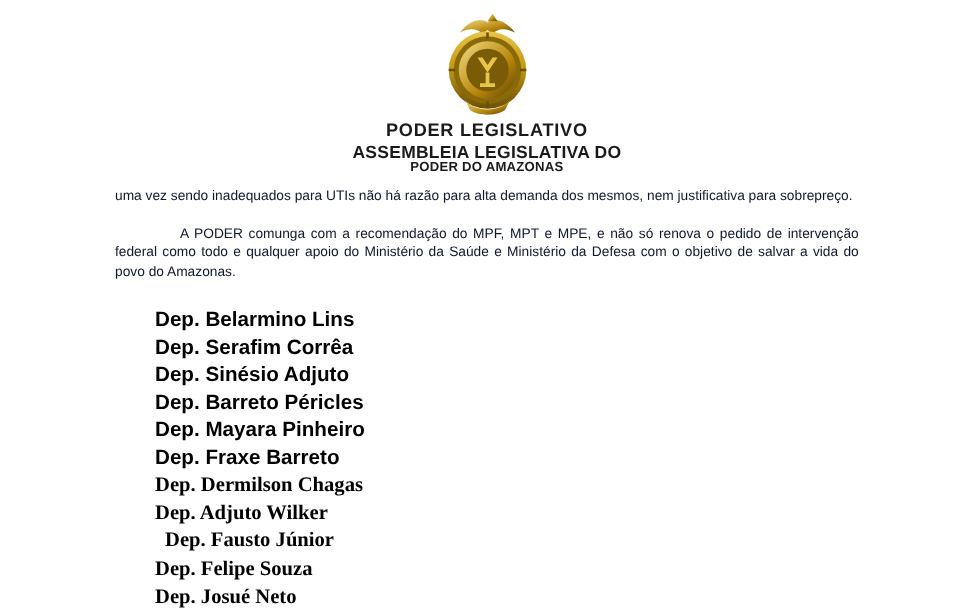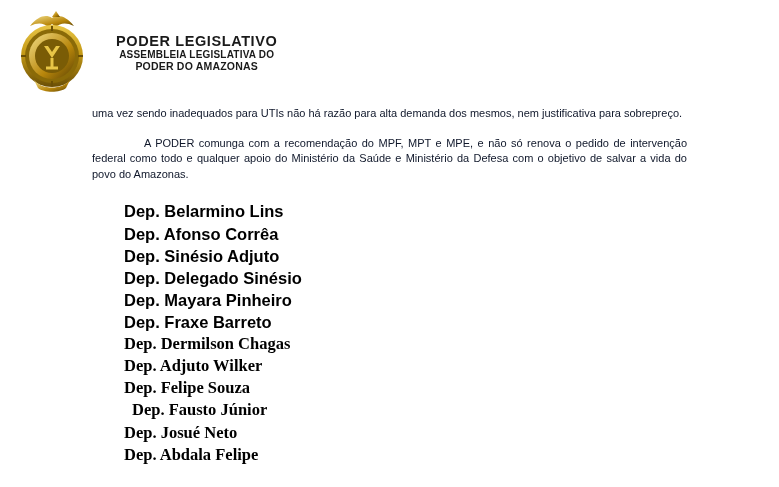--- a/index.html
+++ b/index.html
@@ -21,23 +21,22 @@
     height: 487px;
     position: relative;
     background: #ffffff;
   }
 
   
   .header {
     width: 100%;
     padding-top: 8px;
     display: flex;
-    flex-direction: row;
+    flex-direction: column;
     align-items: center;
-    gap: 12px;
   }
 
   .emblem {
     width: 104px;
     height: 88px;
     position: relative;
   }
 
   .header-text {
     text-align: center;
@@ -45,21 +44,21 @@
     line-height: 1.08;
   }
 
   .header-line1 {
     font-size: 14.5px;
     font-weight: bold;
     letter-spacing: 0.6px;
     color: #1a1a1a;
   }
   .header-line2 {
-    font-size: 10px;
+    font-size: 14px;
     font-weight: bold;
     letter-spacing: 0.2px;
     color: #1a1a1a;
   }
   .header-line3 {
     font-size: 10.5px;
     font-weight: bold;
     letter-spacing: 0.2px;
     color: #1a1a1a;
   }
@@ -160,30 +159,30 @@
     </div>
   </div>
 
   <div class="content">
     <p class="para">uma vez sendo inadequados para UTIs não há razão para alta demanda dos mesmos, nem justificativa para sobrepreço.</p>
     <p class="para indent">A PODER comunga com a recomendação do MPF, MPT e MPE, e não só renova o pedido de intervenção federal como todo e qualquer apoio do Ministério da Saúde e Ministério da Defesa com o objetivo de salvar a vida do povo do Amazonas.</p>
 
     <div class="signatures">
       <div class="sig-col left">
         <div class="sig-name">Dep. Belarmino Lins</div>
-        <div class="sig-name">Dep. Afonso Corrêa</div>
+        <div class="sig-name">Dep. Serafim Corrêa</div>
         <div class="sig-name">Dep. Sinésio Adjuto</div>
-        <div class="sig-name">Dep. Delegado Sinésio</div>
+        <div class="sig-name">Dep. Barreto Péricles</div>
         <div class="sig-name">Dep. Mayara Pinheiro</div>
         <div class="sig-name">Dep. Fraxe Barreto</div>
       </div>
       <div class="sig-col right">
         <div class="sig-name">Dep. Dermilson Chagas</div>
         <div class="sig-name">Dep. Adjuto Wilker</div>
+        <div class="sig-name pad">Dep. Fausto Júnior</div>
         <div class="sig-name">Dep. Felipe Souza</div>
-        <div class="sig-name pad">Dep. Fausto Júnior</div>
         <div class="sig-name">Dep. Josué Neto</div>
         <div class="sig-name">Dep. Abdala Felipe</div>
       </div>
     </div>
   </div>
 
 </div>
 
 </body></html>

